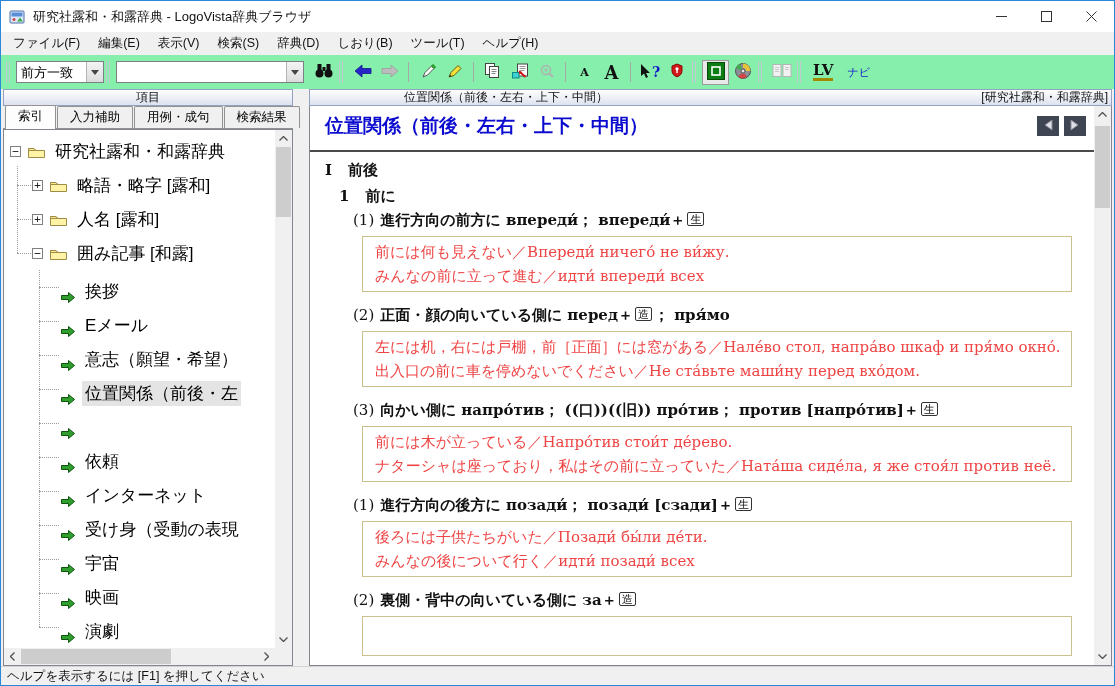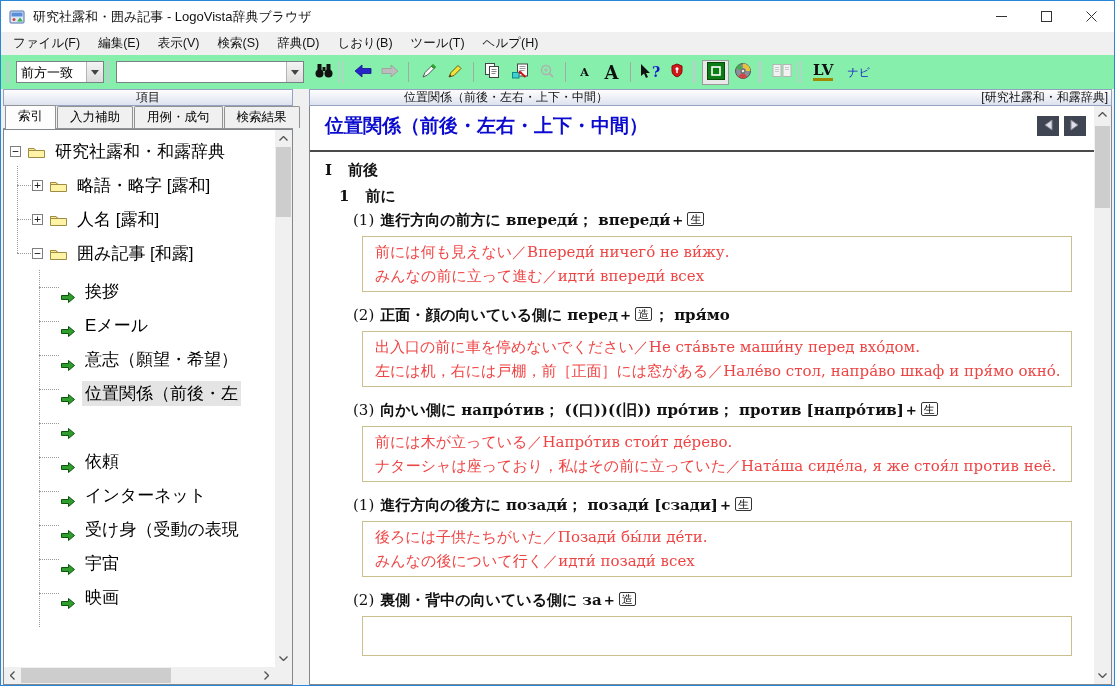--- a/index.html
+++ b/index.html
@@ -123,21 +123,21 @@
 
   <div class="titlebar">
     <span class="app-icon">
       <svg width="16" height="16">
           <rect x="1" y="2" width="14" height="12" rx="1" fill="#dce8f8" stroke="#4a6fa8"></rect>
           <rect x="2.5" y="3.5" width="11" height="4" fill="#5a8fd8"></rect>
           <circle cx="5" cy="10.5" r="1.5" fill="#d04545"></circle>
           <path d="M8 12.5 l3 -4 3 4 z" fill="#3fae4a"></path>
         </svg>
     </span>
-    <span class="title-text">研究社露和・囲み記事 - LogoVista辞典ブラウザ</span>
+    <span class="title-text">研究社露和・和露辞典 - LogoVista辞典ブラウザ</span>
     <div class="win-controls">
       <span class="win-btn">
           <span><svg width="11" height="11">
               <path d="M0 5.5 H11" stroke="#333"></path>
             </svg></span>
         </span>
       <span class="win-btn">
           <span><svg width="11" height="11">
               <rect x="0.5" y="0.5" width="10" height="10" fill="none" stroke="#333"></rect>
             </svg></span>
@@ -426,20 +426,29 @@
             </div>
             <div class="tree-row lvl2">
               <span class="stub"></span>
               <span class="ticon">
                 <svg width="16" height="13" viewBox="0 0 16 13">
                   <path d="M1.5 4.5 h7 v-3 l6 5 -6 5 v-3 h-7 z" fill="#2f9e2f" stroke="#0d540d"></path>
                 </svg>
               </span>
               <span class="tree-label">映画</span>
             </div>
+            <div class="tree-row lvl2">
+              <span class="stub"></span>
+              <span class="ticon">
+                <svg width="16" height="13" viewBox="0 0 16 13">
+                  <path d="M1.5 4.5 h7 v-3 l6 5 -6 5 v-3 h-7 z" fill="#2f9e2f" stroke="#0d540d"></path>
+                </svg>
+              </span>
+              <span class="tree-label">演劇</span>
+            </div>
           </div>
         <div class="sbv">
           <span class="sb-arr">
               <svg width="9" height="5">
                 <path d="M0.5 4.5 L4.5 0.5 L8.5 4.5" fill="none" stroke="#505050" stroke-width="1.3"></path>
               </svg>
             </span>
           <span class="sb-thumb-v" style="top:17px;height:70px"></span>
           <span class="sb-arr down">
               <svg width="9" height="5">
@@ -490,22 +499,22 @@
           <div>
               <div class="c-h1"><span class="c-num">I</span><span class="c-jp">前後</span></div>
               <div class="c-h2"><span class="c-num">1</span><span class="c-jp">前に</span></div>
               <div class="c-h3"><span class="c-num">(1)</span><span class="c-jp">進行方向の前方に</span><span class="c-ru">впереди́；  впереди́＋</span><span class="c-case">生</span></div>
               <div class="c-box">
                 <div class="c-line">前には何も見えない／Впереди́ ничего́ не ви́жу.</div>
                 <div class="c-line">みんなの前に立って進む／идти́ впереди́ всех</div>
               </div>
               <div class="c-h3"><span class="c-num">(2)</span><span class="c-jp">正面・顔の向いている側に</span><span class="c-ru">перед＋</span><span class="c-case">造</span><span class="c-ru">；  пря́мо</span></div>
               <div class="c-box">
+                <div class="c-line">左には机，右には戸棚，前［正面］には窓がある／Нале́во стол, напра́во шкаф и пря́мо окно́.</div>
                 <div class="c-line">出入口の前に車を停めないでください／Не ста́вьте маши́ну перед вхо́дом.</div>
-                <div class="c-line">左には机，右には戸棚，前［正面］には窓がある／Нале́во стол, напра́во шкаф и пря́мо окно́.</div>
               </div>
               <div class="c-h3"><span class="c-num">(3)</span><span class="c-jp">向かい側に</span><span class="c-ru">напро́тив；  ((口))((旧)) про́тив；  против [напро́тив]＋</span><span class="c-case">生</span></div>
               <div class="c-box">
                 <div class="c-line">前には木が立っている／Напро́тив стои́т де́рево.</div>
                 <div class="c-line">ナターシャは座っており，私はその前に立っていた／Ната́ша сиде́ла, я же стоя́л против неё.</div>
               </div>
               <div class="c-h3"><span class="c-num">(1)</span><span class="c-jp">進行方向の後方に</span><span class="c-ru">позади́；  позади́ [сзади]＋</span><span class="c-case">生</span></div>
               <div class="c-box">
                 <div class="c-line">後ろには子供たちがいた／Позади́ бы́ли де́ти.</div>
                 <div class="c-line">みんなの後について行く／идти́ позади́ всех</div>
@@ -524,14 +533,17 @@
           <span class="sb-arr down">
               <svg width="9" height="5">
                 <path d="M0.5 0.5 L4.5 4.5 L8.5 0.5" fill="none" stroke="#505050" stroke-width="1.3"></path>
               </svg>
             </span>
         </div>
       </div>
     </div>
   </div>
 
+  <div class="statusbar">
+    <span>ヘルプを表示するには [F1] を押してください</span>
+  </div>
 
 </div>
 
 </body></html>

